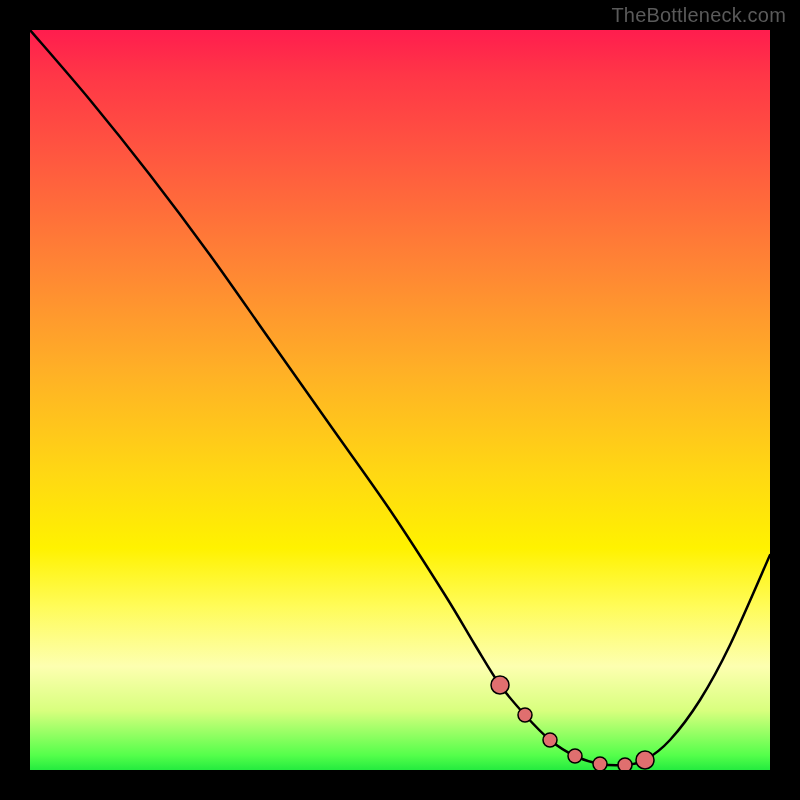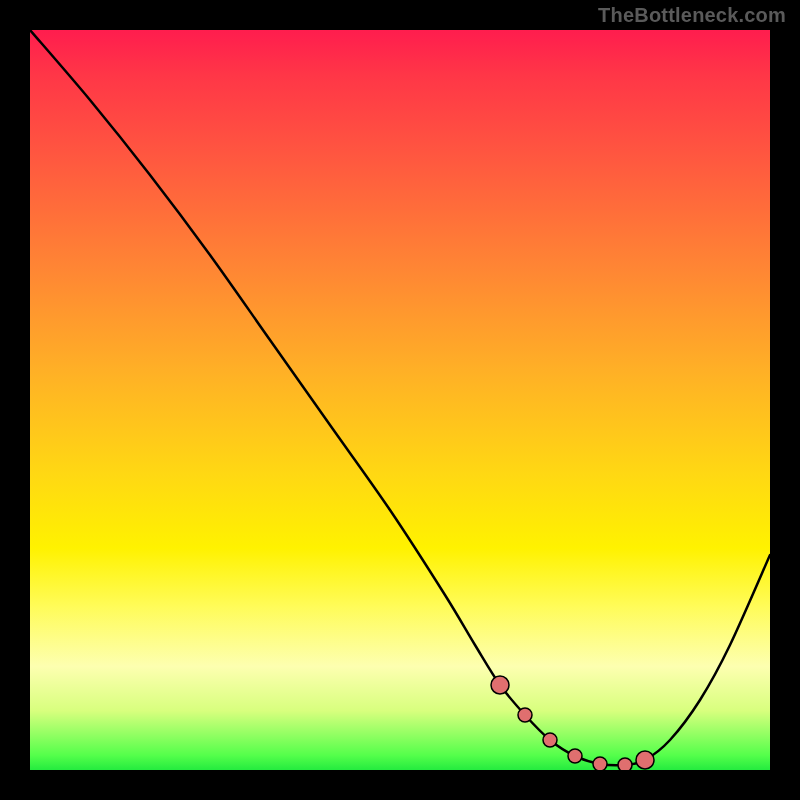--- a/index.html
+++ b/index.html
@@ -16,21 +16,21 @@
     width: 800px;
     height: 800px;
     background: #000;
   }
   .watermark {
     position: absolute;
     top: 4px;
     right: 14px;
     color: #5a5a5a;
     font-size: 20px;
-    font-weight: 700;
+    font-weight: 400;
     letter-spacing: 0.2px;
     z-index: 5;
   }
   .plot-area {
     position: absolute;
     left: 30px;
     top: 30px;
     width: 740px;
     height: 740px;
     overflow: hidden;

